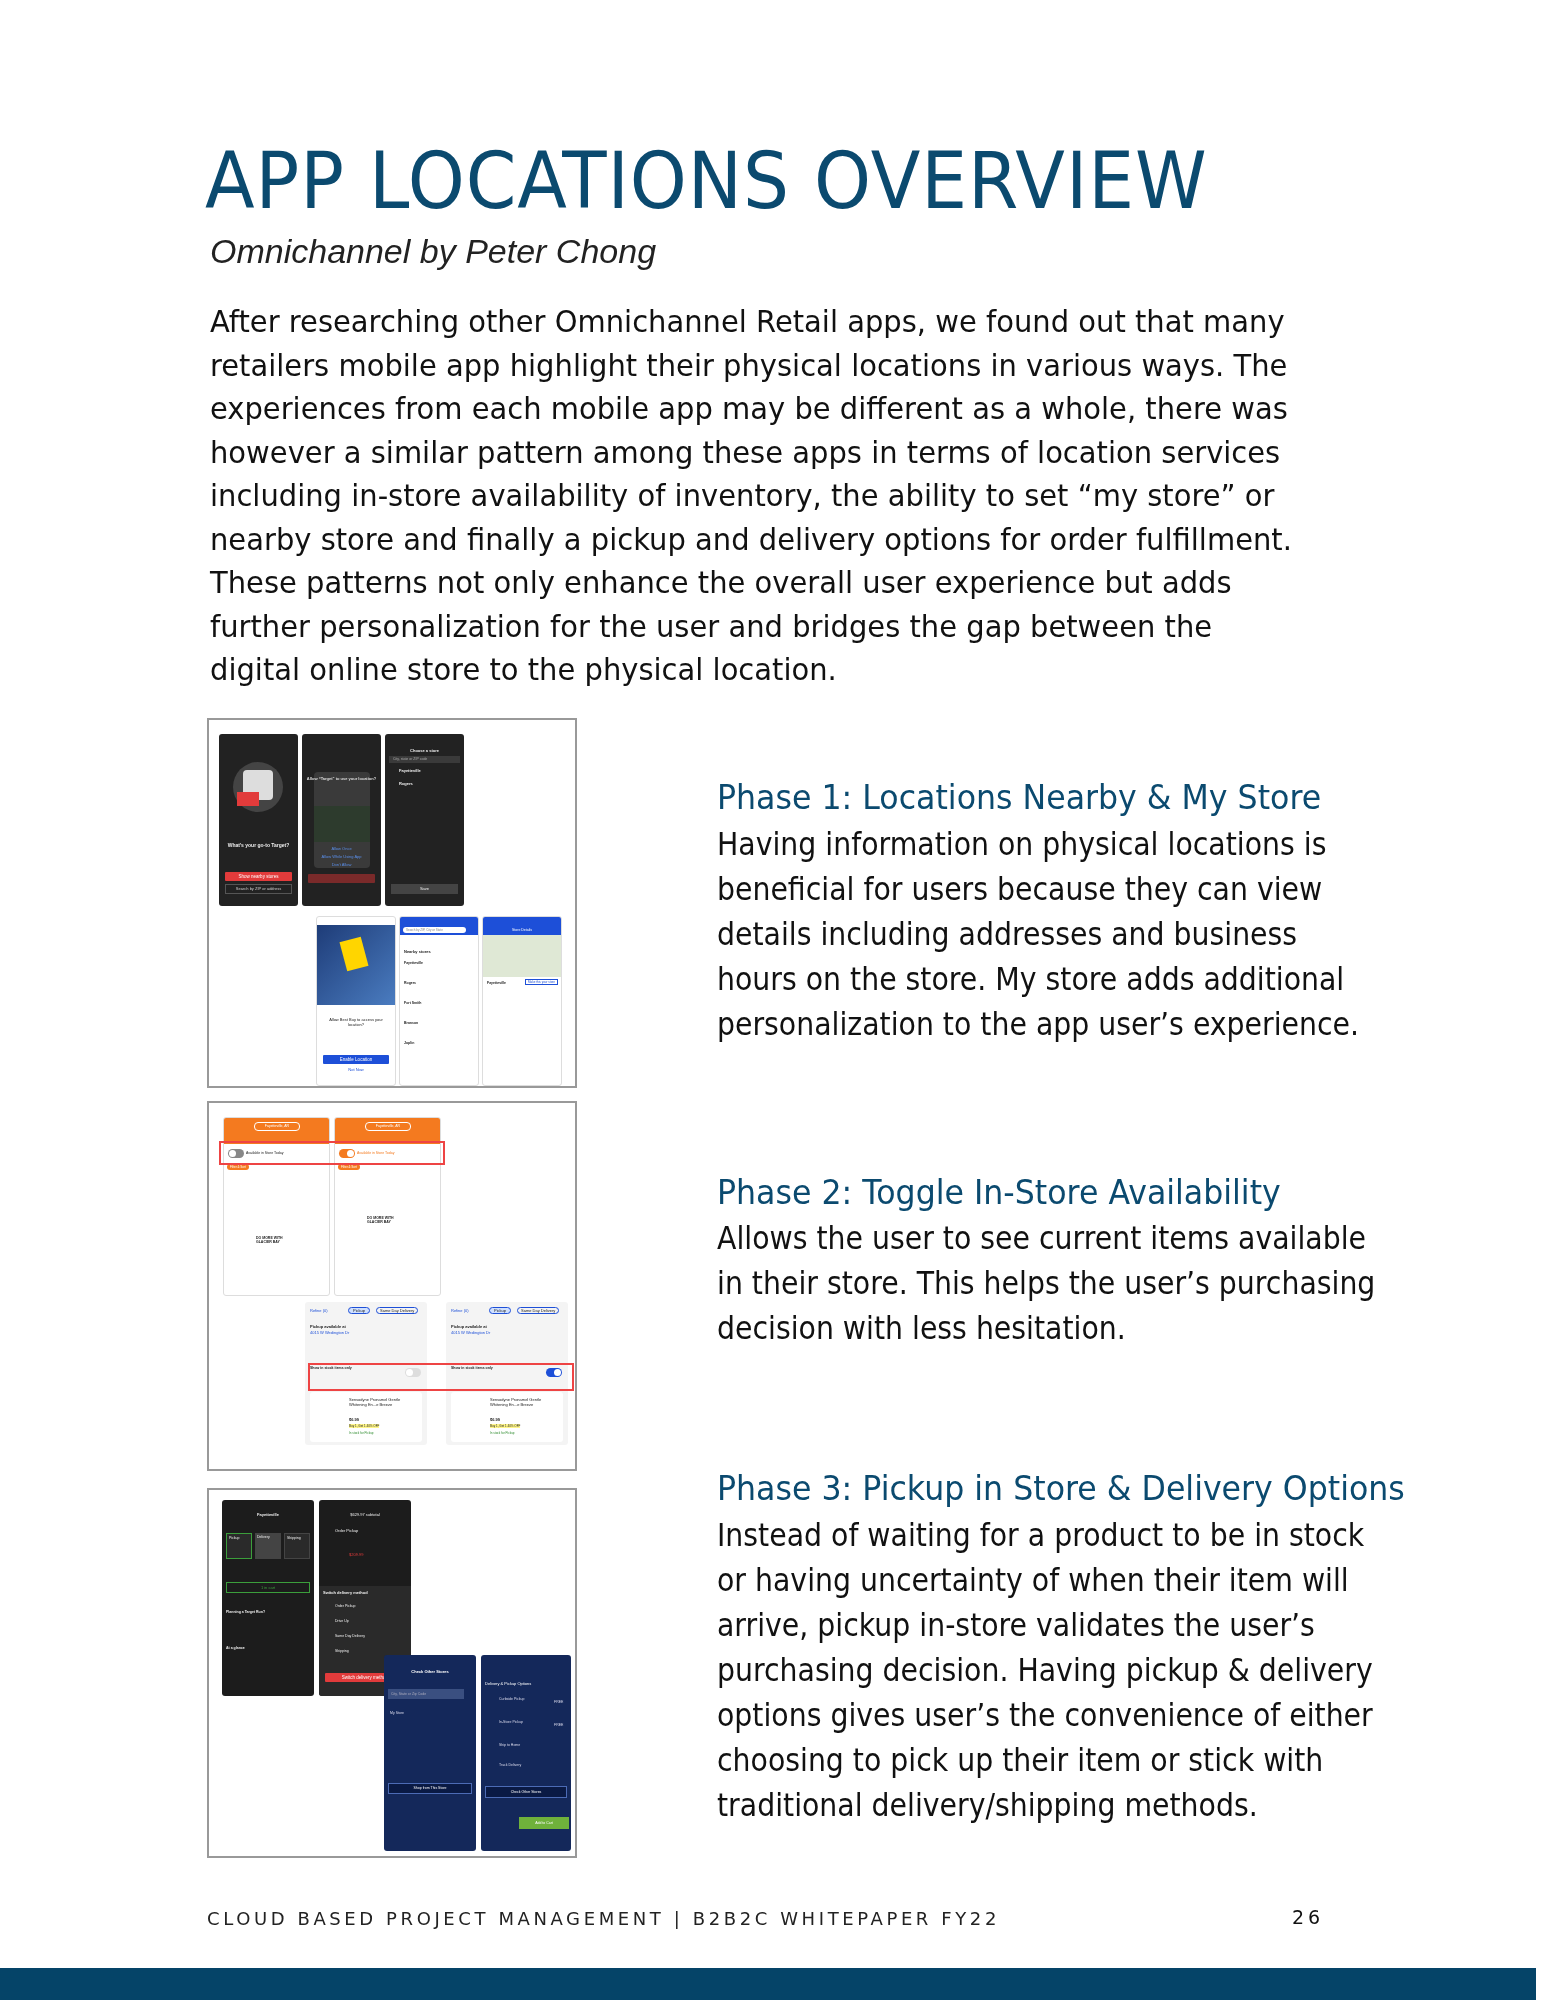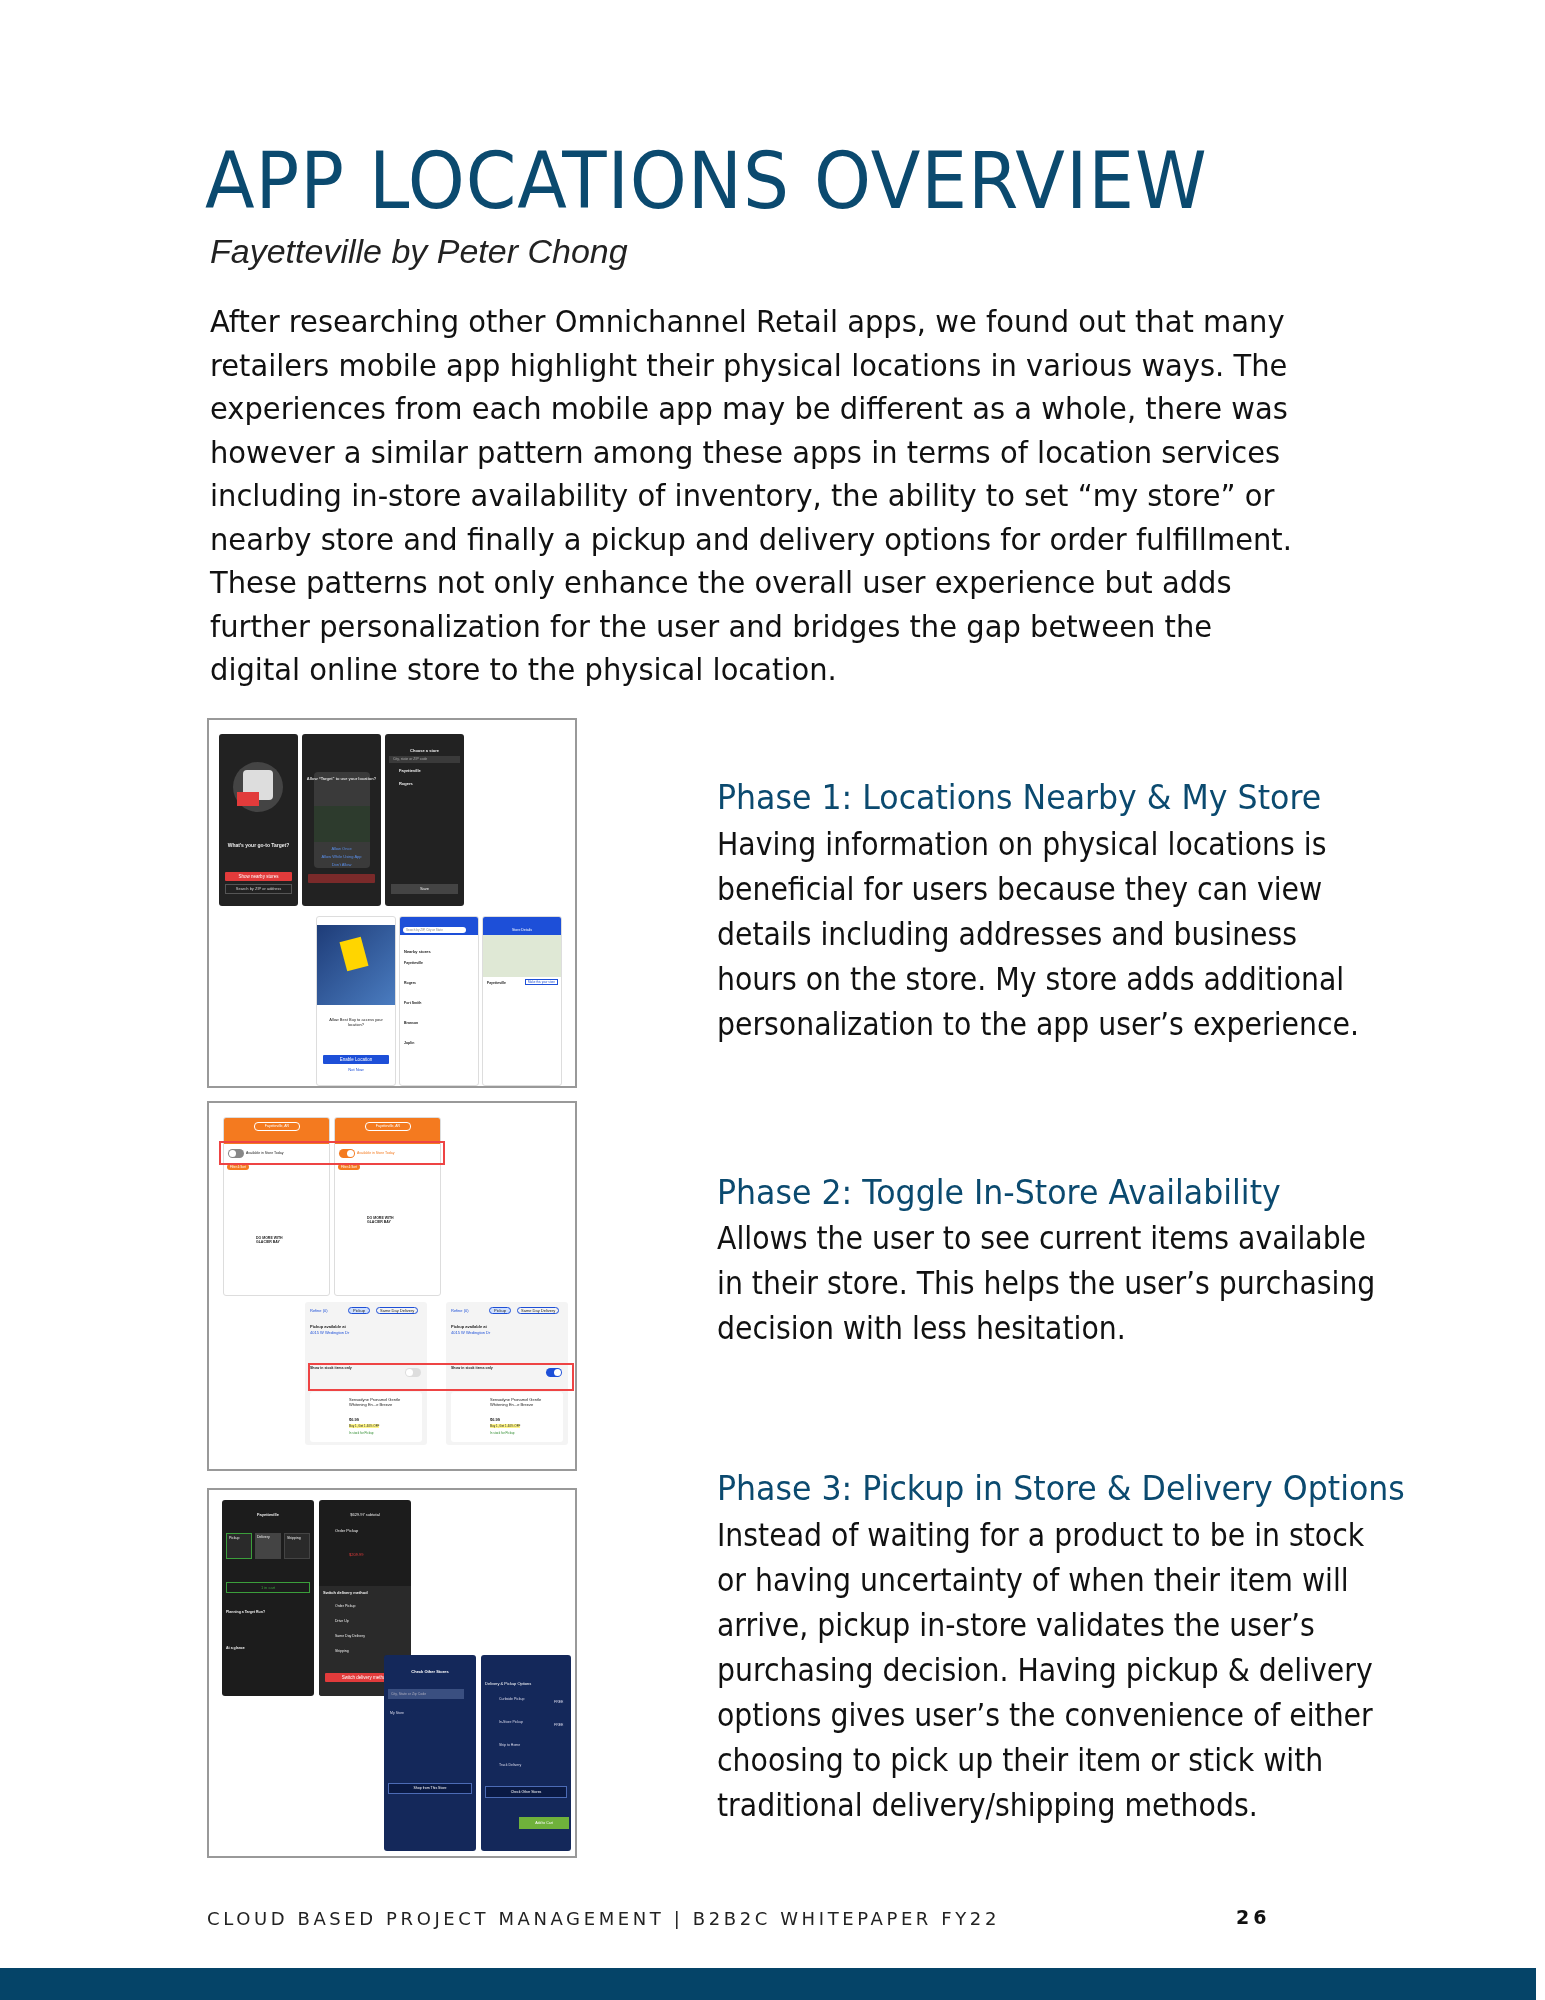--- a/index.html
+++ b/index.html
@@ -7,41 +7,41 @@
   .title{position:absolute;left:205px;top:142px;font-size:78px;font-weight:300;letter-spacing:1px;color:#0b4a6f;font-family:"DejaVu Sans",sans-serif;font-weight:normal;transform:scaleX(0.93);transform-origin:left;line-height:1;}
   .subtitle{position:absolute;left:210px;top:232px;font-size:34px;font-style:italic;color:#222;font-family:"Liberation Sans",sans-serif;}
   .intro{position:absolute;left:210px;top:300px;width:1160px;font-size:31px;line-height:43.5px;color:#111;font-family:"DejaVu Sans",sans-serif;transform:scaleX(0.935);transform-origin:left top;}
   .frame{position:absolute;left:207px;width:370px;height:370px;border:2px solid #999;box-sizing:border-box;background:#fff;}
   .f1{top:718px;}
   .f2{top:1101px;}
   .f3{top:1488px;}
   .phase-h{position:absolute;left:717px;font-size:34px;color:#0b4a6f;font-family:"DejaVu Sans",sans-serif;transform:scaleX(0.93);transform-origin:left;white-space:nowrap;}
   .phase-p{position:absolute;left:717px;width:740px;font-size:31.5px;line-height:45px;color:#111;font-family:"DejaVu Sans",sans-serif;transform:scaleX(0.9);transform-origin:left top;}
   .footer{position:absolute;left:207px;top:1908px;font-size:18px;letter-spacing:3.6px;color:#222;font-family:"DejaVu Sans",sans-serif;}
-  .pagenum{position:absolute;left:1236px;top:1906px;font-size:19px;font-weight:bold;letter-spacing:4px;color:#111;font-family:"DejaVu Sans",sans-serif;text-align:center;}
+  .pagenum{position:absolute;left:1292px;top:1906px;font-size:19px;font-weight:normal;letter-spacing:4px;color:#111;font-family:"DejaVu Sans",sans-serif;text-align:center;}
   .band{position:absolute;left:0;top:1968px;width:1536px;height:32px;background:#054468;}
   
   .ph{position:absolute;border-radius:3px;overflow:hidden;font-family:"Liberation Sans",sans-serif;font-size:5px;}
   .dark{background:#222;color:#eee;}
   .light{background:#fff;color:#222;border:1px solid #ddd;}
   .btnred{position:absolute;left:6px;right:6px;height:9px;background:#e23b3b;color:#fff;text-align:center;line-height:9px;font-size:4.5px;border-radius:1px;}
   .btnout{position:absolute;left:6px;right:6px;height:8px;border:1px solid #555;color:#ccc;text-align:center;line-height:8px;font-size:4px;}
   .lbl{position:absolute;left:4px;right:4px;text-align:center;font-weight:bold;font-size:5px;}
   .bbhdr{position:absolute;left:0;right:0;top:0;height:22px;background:#1d4fd8;}
   .orange{background:#f47a1f;}
   .navy{background:#14285a;color:#dde;}
   .hl{position:absolute;border:2px solid #e44;}
   .tog{position:absolute;width:16px;height:9px;border-radius:5px;}
   .knob{position:absolute;top:1px;width:7px;height:7px;border-radius:50%;background:#fff;}
 </style>
 </head>
 <body>
 
 <div class="title">APP LOCATIONS OVERVIEW</div>
-<div class="subtitle">Fayetteville by Peter Chong</div>
+<div class="subtitle">Omnichannel by Peter Chong</div>
 <div class="intro">After researching other Omnichannel Retail apps, we found out that many retailers mobile app highlight their physical locations in various ways. The experiences from each mobile app may be different as a whole, there was however a similar pattern among these apps in terms of location services including in-store availability of inventory, the ability to set “my store” or nearby store and finally a pickup and delivery options for order fulfillment. These patterns not only enhance the overall user experience but adds further personalization for the user and bridges the gap between the digital online store to the physical location.</div>
 
 <div class="frame f1">
   <div class="ph dark" style="left:10px;top:14px;width:79px;height:172px;">
     <div style="position:absolute;left:14px;top:28px;width:50px;height:50px;border-radius:50%;background:#444;"></div>
     <div style="position:absolute;left:24px;top:36px;width:30px;height:30px;background:#ddd;border-radius:4px;"></div>
     <div style="position:absolute;left:18px;top:58px;width:22px;height:14px;background:#e23b3b;"></div>
     <div class="lbl" style="top:108px;">What's your go-to Target?</div>
     <div class="btnred" style="top:138px;">Show nearby stores</div>
     <div class="btnout" style="top:150px;">Search by ZIP or address</div>

